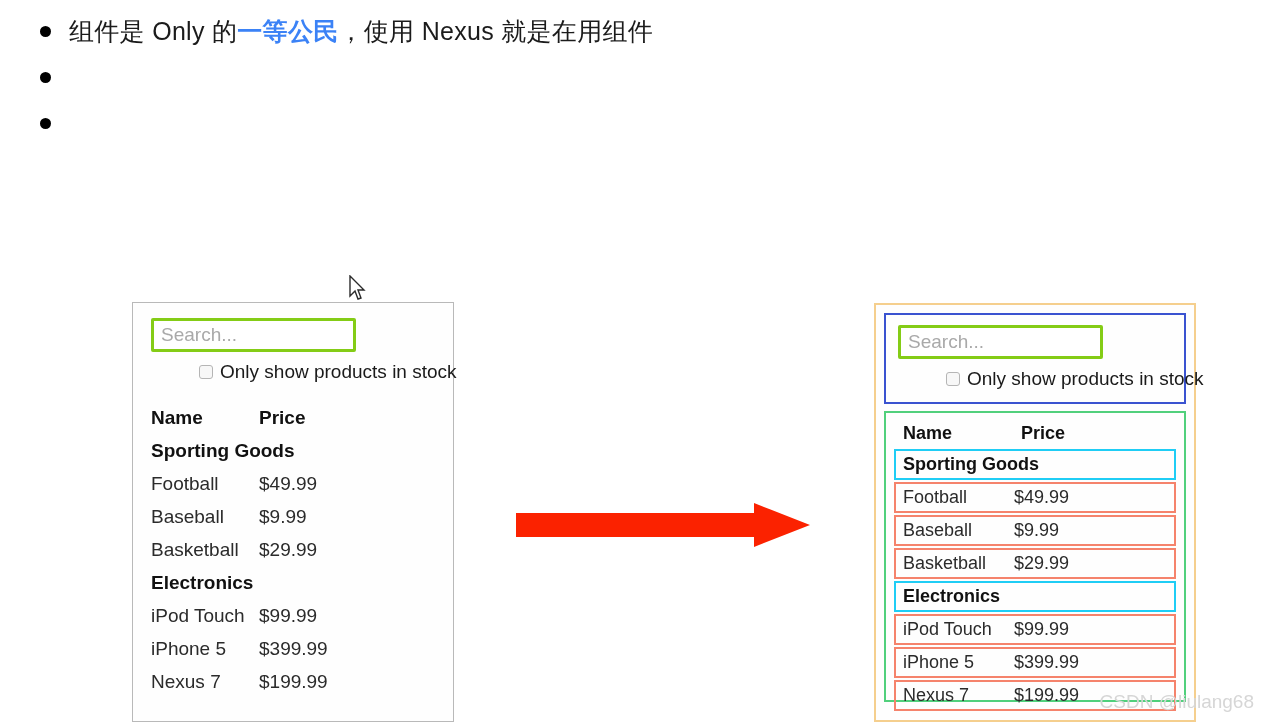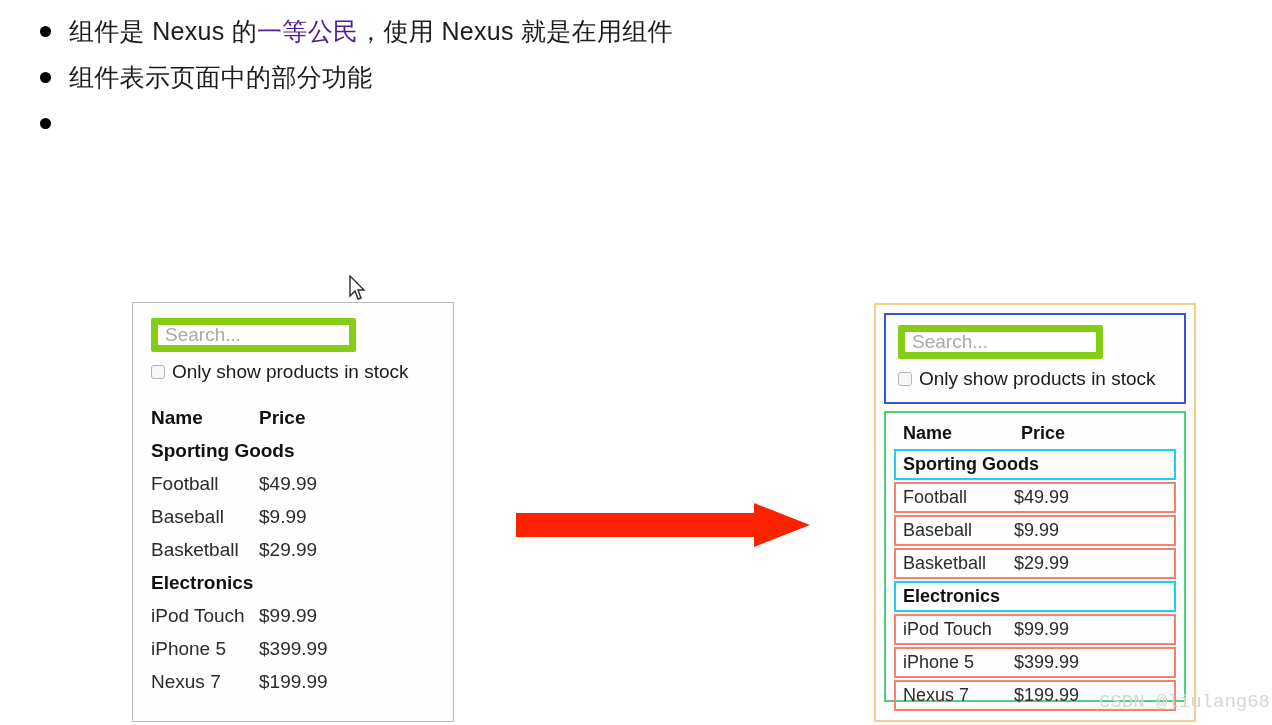--- a/index.html
+++ b/index.html
@@ -38,55 +38,56 @@
     flex: none;
   }
   .bullet-text {
     font-size: 25px;
     line-height: 30px;
     color: #1b1b1b;
     white-space: pre;
     letter-spacing: 0.3px;
   }
   .bullet-text .hl {
-    color: #4c1d95;
-    font-weight: normal;
+    color: #3b82f6;
+    font-weight: bold;
   }
 
   
   .panel-plain {
     position: absolute;
     left: 132px;
     top: 302px;
     width: 322px;
     height: 420px;
     border: 1px solid #b9b9b9;
     background: #fefefe;
     box-sizing: border-box;
   }
   .pad {
     padding: 15px 18px 0 18px;
   }
   .search-box {
     width: 205px;
     height: 34px;
-    border: 7px solid #84cc16;
+    border: 3px solid #84cc16;
     border-radius: 2px;
     background: #ffffff;
     box-sizing: border-box;
     display: flex;
     align-items: center;
     padding-left: 7px;
     font-size: 19px;
     color: #a9a9a9;
   }
   .check-row {
     display: flex;
     align-items: center;
     margin-top: 9px;
+    margin-left: 48px;
   }
   .checkbox {
     width: 14px;
     height: 14px;
     border: 1px solid #b5b5b5;
     border-radius: 3px;
     background: #f7f7f7;
     box-sizing: border-box;
     margin-right: 7px;
     flex: none;
@@ -185,39 +186,37 @@
     position: absolute;
     left: 349px;
     top: 275px;
     width: 20px;
     height: 28px;
   }
 
   
   .watermark {
     position: absolute;
-    right: 2px;
+    right: 18px;
     bottom: 12px;
     font-size: 19px;
     color: #d6d6d6;
     white-space: nowrap;
-    font-family: Liberation Mono, monospace;
   }
 </style>
 </head>
 <body>
 
 <div class="bullets">
   <div class="bullet-row">
     <span class="bullet-dot"></span>
-    <span class="bullet-text"><span>组件是 Nexus 的</span><span class="hl">一等公民</span><span>，使用 Nexus 就是在用组件</span></span>
+    <span class="bullet-text"><span>组件是 Only 的</span><span class="hl">一等公民</span><span>，使用 Nexus 就是在用组件</span></span>
   </div>
   <div class="bullet-row">
     <span class="bullet-dot"></span>
-    <span class="bullet-text"><span>组件表示页面中的部分功能</span></span>
   </div>
   <div class="bullet-row">
     <span class="bullet-dot"></span>
   </div>
 </div>
 
 <div class="panel-plain">
   <div class="pad">
     <div class="search-box">
       <span>Search...</span>

